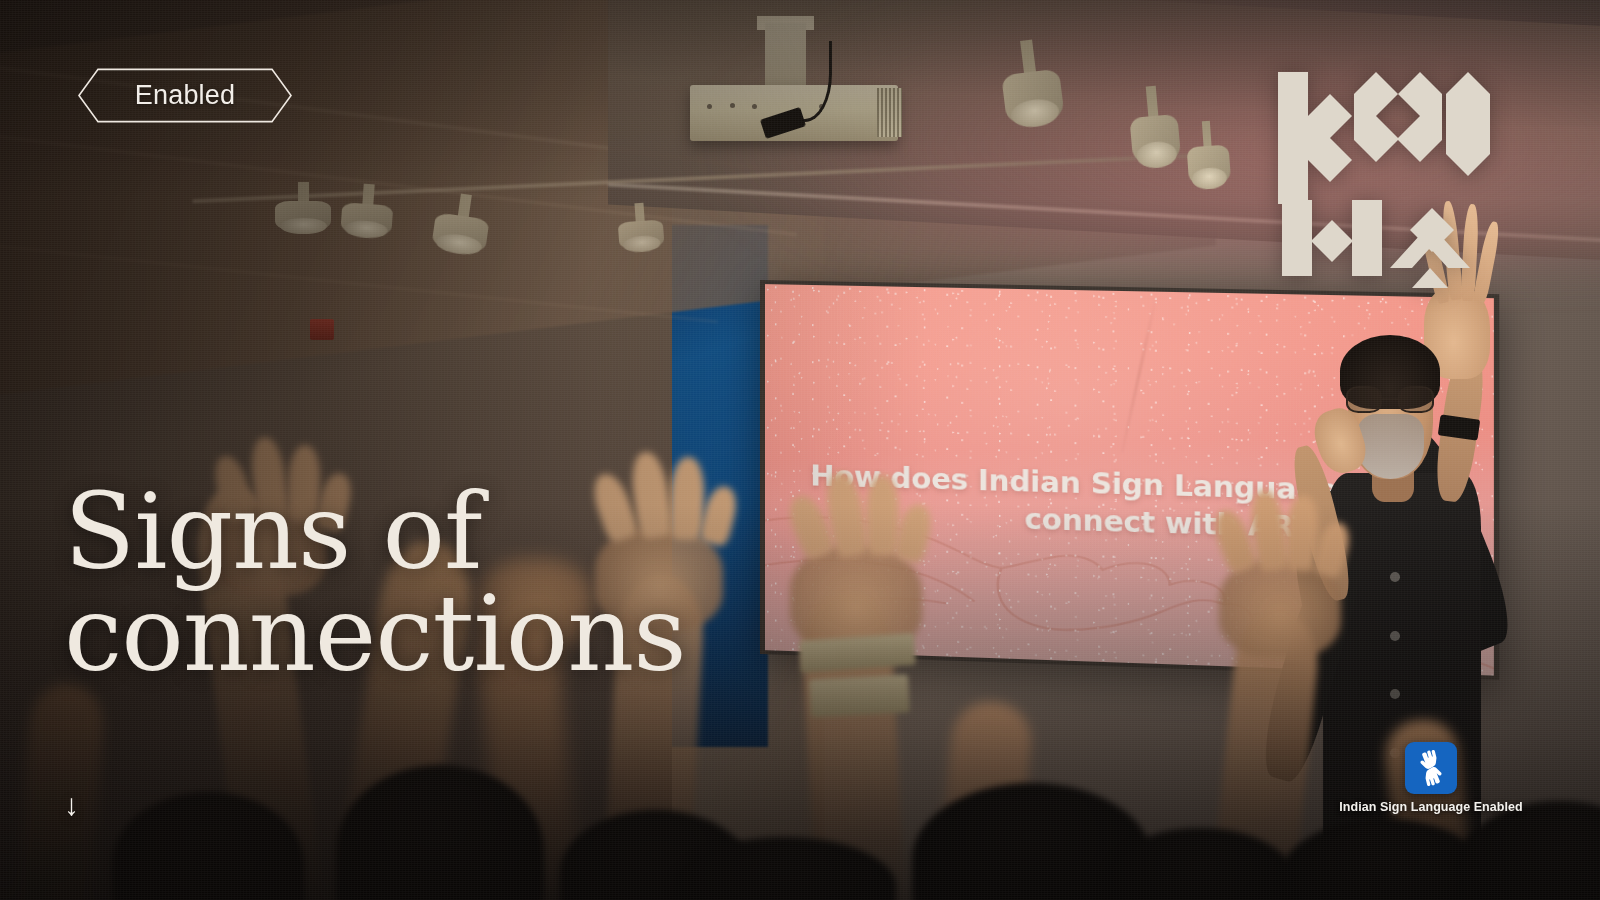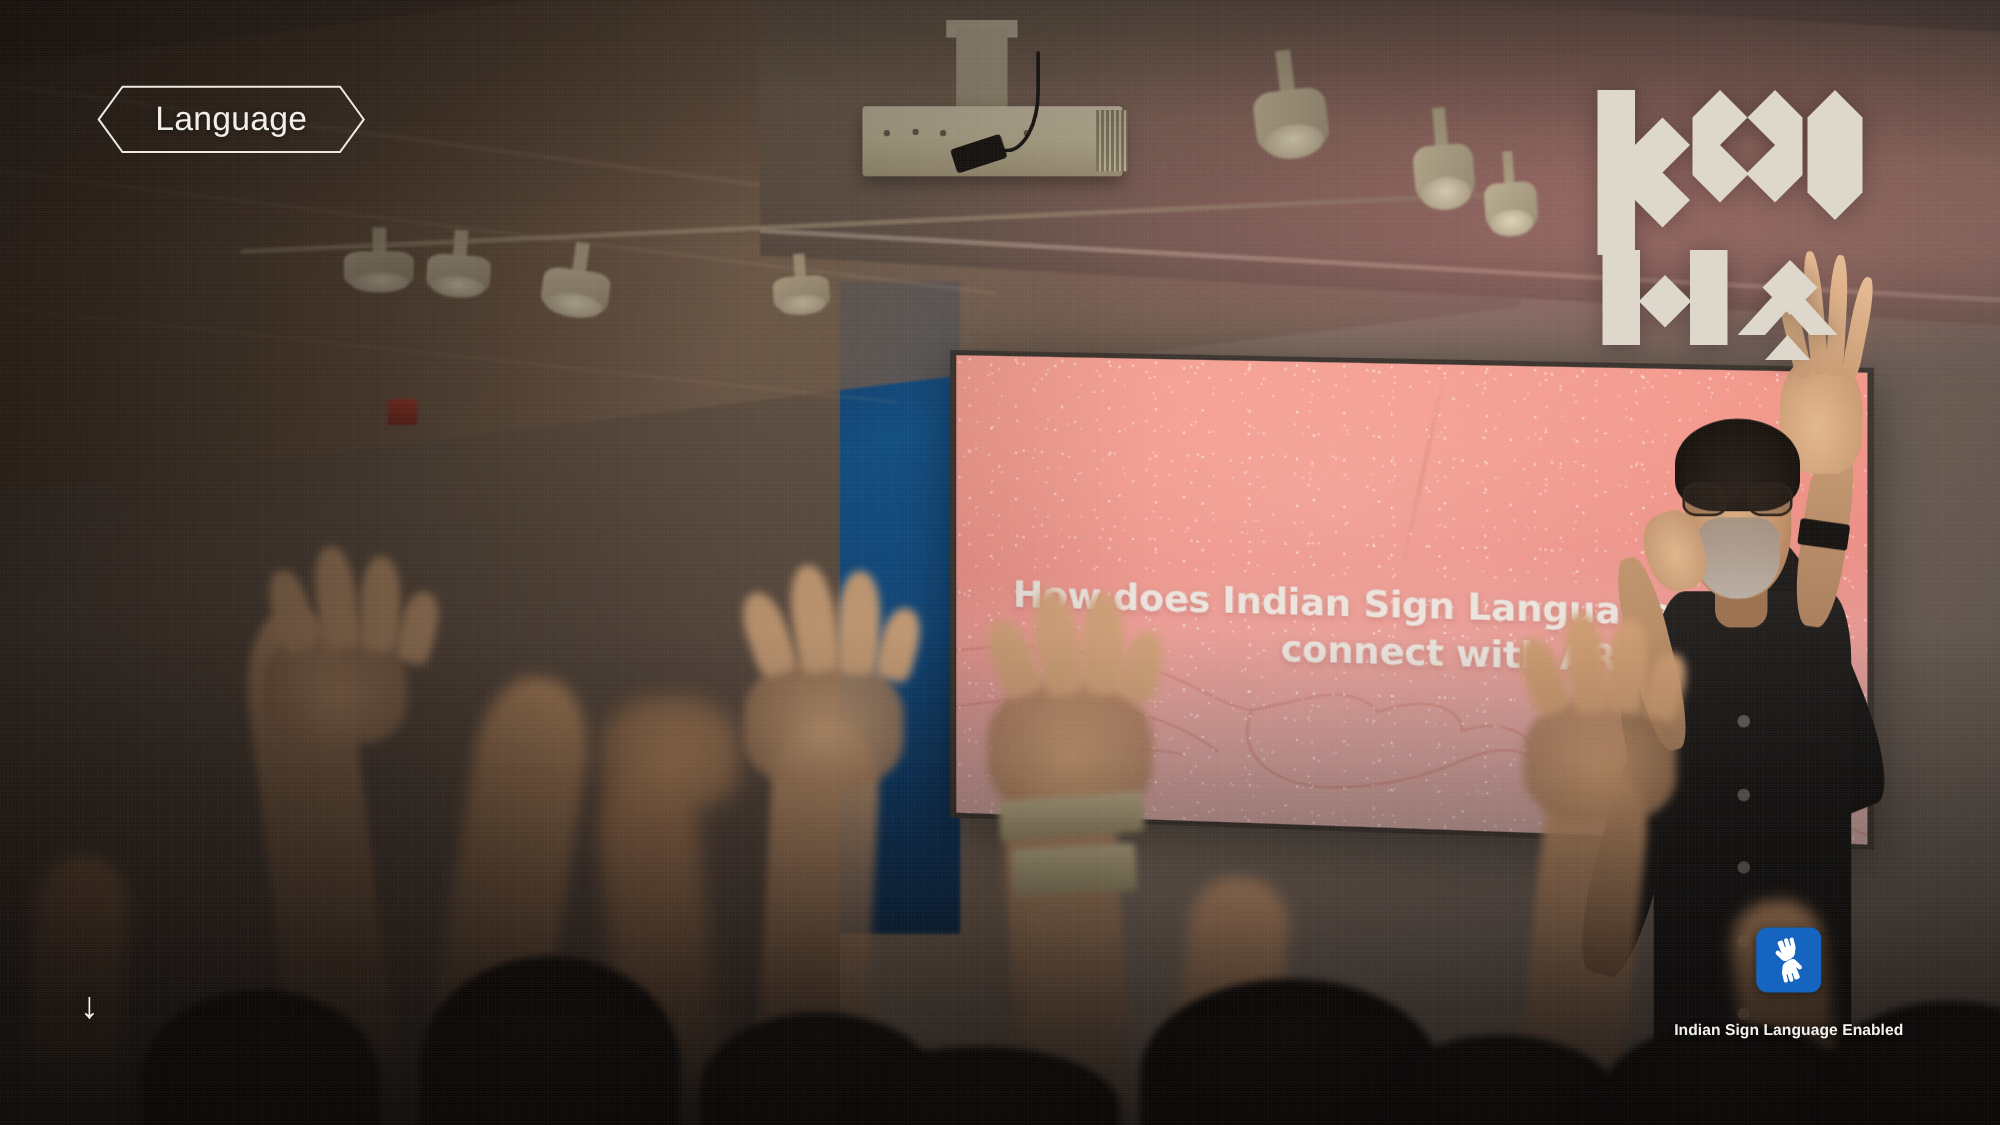--- a/index.html
+++ b/index.html
@@ -401,21 +401,21 @@
 
   .knma-logo{
     position:absolute; left:1272px; top:56px; width:228px; height:232px;
   }
   .knma-logo svg{ width:100%; height:100%; display:block;
     filter:drop-shadow(0 2px 10px rgba(0,0,0,.28)); }
 
   .isl{
     position:absolute; left:1356px; top:742px;
     width:150px;
-    display:flex; flex-direction:column; align-items:center; gap:23px;
+    display:flex; flex-direction:column; align-items:center; gap:6px;
   }
   .isl-icon{
     width:52px; height:52px; border-radius:9px;
     background:#1565c0;
     display:flex; align-items:center; justify-content:center;
     box-shadow:0 2px 8px rgba(0,0,0,.4);
   }
   .isl-icon svg{ width:40px; height:40px; display:block; }
   .isl-label{
     color:#f3f1ed; font-size:12.5px; font-weight:bold;
@@ -622,23 +622,27 @@
     <div class="grade-bottom"></div>
     <div class="grain"></div>
   </div>
 
   <div class="overlay">
 
     <div class="badge">
       <svg viewBox="0 0 240 55" preserveAspectRatio="none">
         <polygon points="14,27.5 33,1.4 207,1.4 226,27.5 207,53.6 33,53.6" fill="none" stroke="#efe9e2" stroke-width="1.6" vector-effect="non-scaling-stroke"></polygon>
       </svg>
-      <span class="badge-label">Language</span>
-    </div>
-
+      <span class="badge-label">Enabled</span>
+    </div>
+
+    <div class="headline">
+      <span class="ln">Signs of</span>
+      <span class="ln">connections</span>
+    </div>
 
     <div class="hashtag">
       <span class="arrow-down">↓</span>
     </div>
 
     <div class="knma-logo">
       <svg viewBox="0 0 228 232">
         <g fill="#ded7cb">
 
           <path d="M6 16 h30 v44 l22 -22 22 22 -22 22 22 22 -22 22 -22 -22 v44 H6 z"></path>

